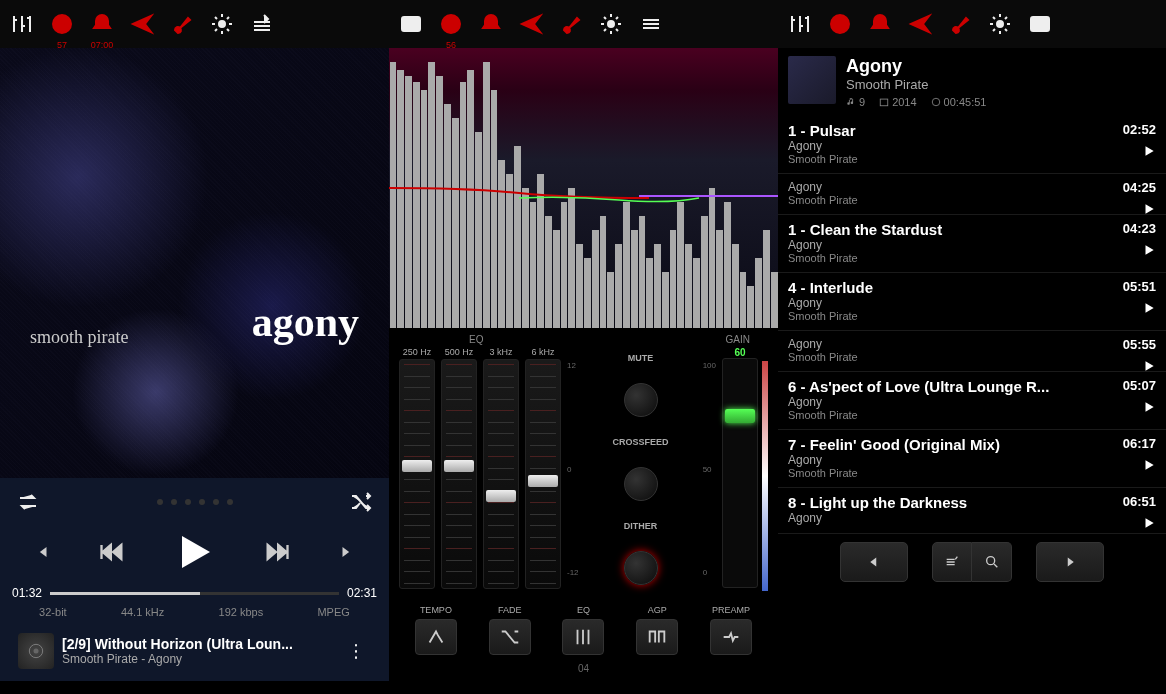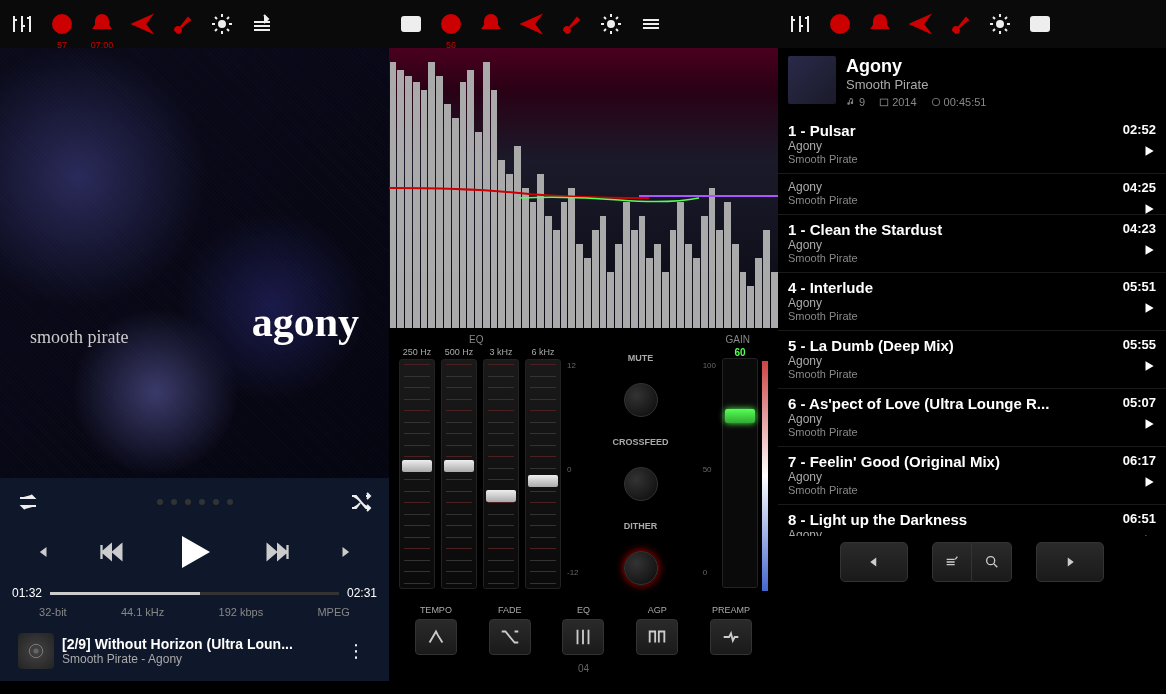--- a/index.html
+++ b/index.html
@@ -585,21 +585,20 @@
       <div class="track">
         <div class="track-title">4 - Interlude</div>
         <div class="track-album">Agony</div>
         <div class="track-artist">Smooth Pirate</div>
         <div class="track-dur">05:51</div>
         <div class="track-play"><svg width="14" height="14" viewBox="0 0 24 24">
             <path fill="#fff" d="M6 4l14 8-14 8z"></path>
           </svg></div>
       </div>
       <div class="track">
-        <div class="track-title">5 - La Dumb (Deep Mix)</div>
         <div class="track-album">Agony</div>
         <div class="track-artist">Smooth Pirate</div>
         <div class="track-dur">05:55</div>
         <div class="track-play"><svg width="14" height="14" viewBox="0 0 24 24">
             <path fill="#fff" d="M6 4l14 8-14 8z"></path>
           </svg></div>
       </div>
       <div class="track">
         <div class="track-title">6 - As'pect of Love  (Ultra Lounge R...</div>
         <div class="track-album">Agony</div>

